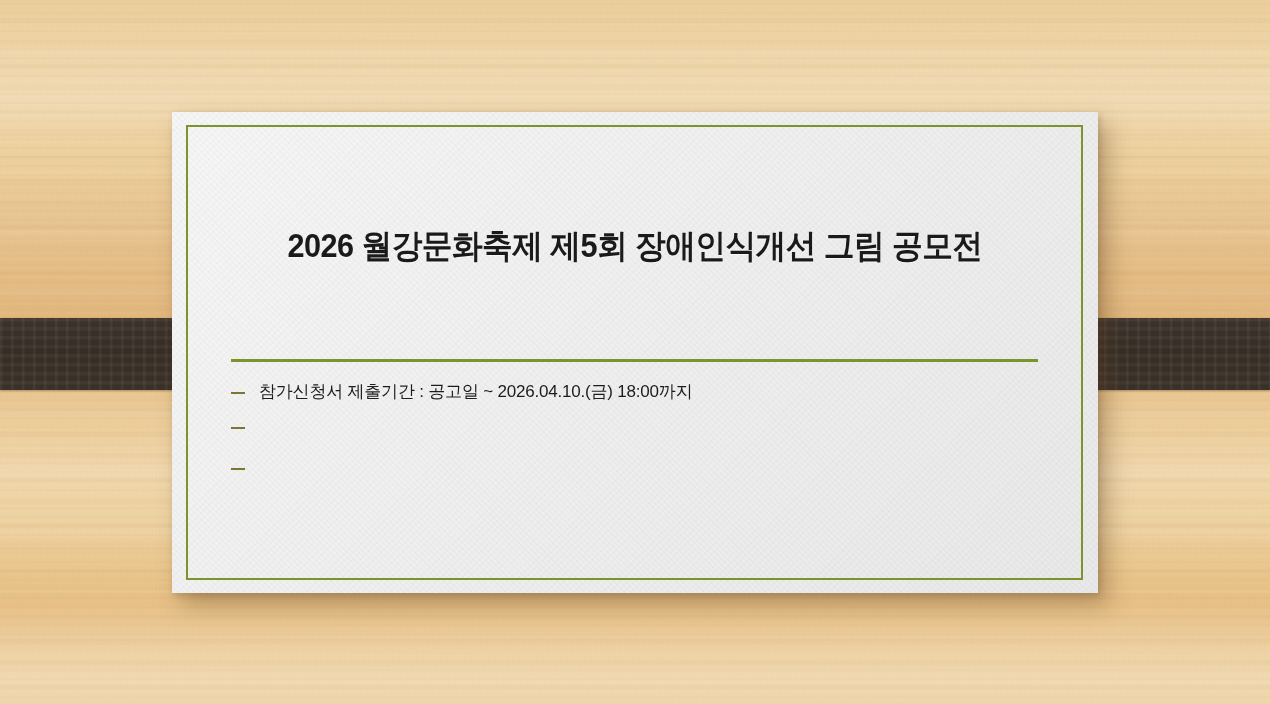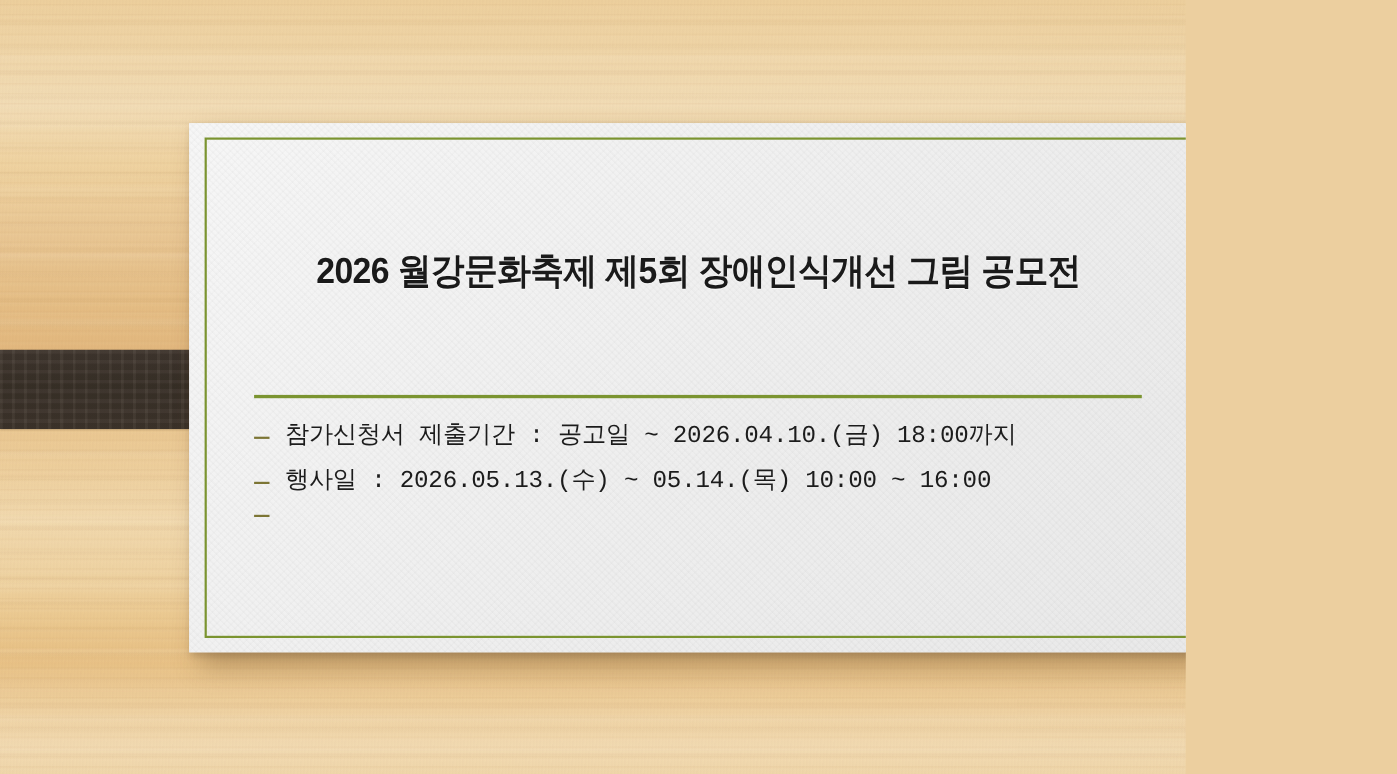--- a/index.html
+++ b/index.html
@@ -11,21 +11,21 @@
     width: 1270px;
     height: 704px;
     overflow: hidden;
     font-family: "Liberation Sans", "DejaVu Sans", sans-serif;
     background: #eccf9f;
   }
 
   
   .slide {
     position: relative;
-    width: 1078px;
+    width: 1270px;
     height: 704px;
     overflow: hidden;
   }
 
   
   .wood-base {
     position: absolute;
     inset: 0;
     background:
       linear-gradient(to bottom,
@@ -204,22 +204,22 @@
   }
   .bullet-dash::before {
     content: "";
     display: block;
     width: 14px;
     height: 2px;
     background: #7c7534;
     margin-top: 9px;
   }
   .bullet-text {
-    font-family: Liberation Mono, monospace;
-    font-size: 22px;
+    font-family: Liberation Sans, sans-serif;
+    font-size: 17px;
     color: #1c1c1c;
     letter-spacing: -0.2px;
     white-space: nowrap;
   }
 </style>
 </head>
 <body>
 
 <div class="slide">
 
@@ -249,21 +249,20 @@
 
       <div class="bullets">
 
         <div class="bullet-row">
           <span class="bullet-dash"></span>
           <span class="bullet-text">참가신청서 제출기간 : 공고일 ~ 2026.04.10.(금) 18:00까지</span>
         </div>
 
         <div class="bullet-row">
           <span class="bullet-dash"></span>
-          <span class="bullet-text">행사일 : 2026.05.13.(수) ~ 05.14.(목) 10:00 ~ 16:00</span>
         </div>
 
         <div class="bullet-row">
           <span class="bullet-dash"></span>
         </div>
 
       </div>
     </div>
   </div>
 

